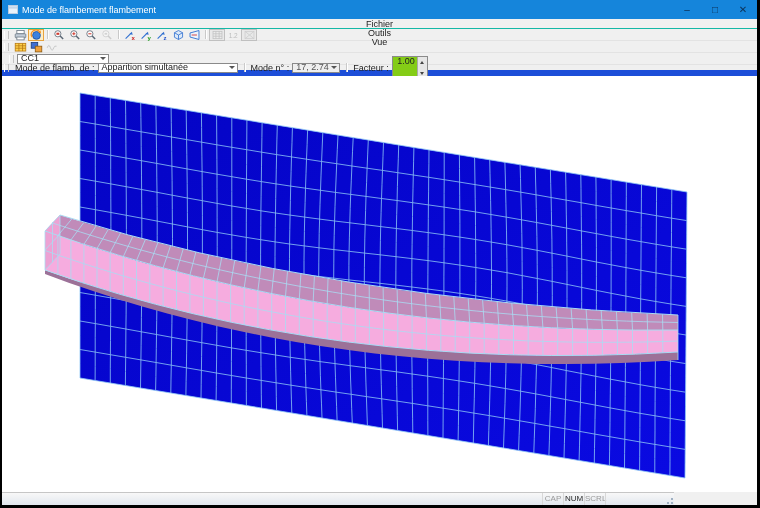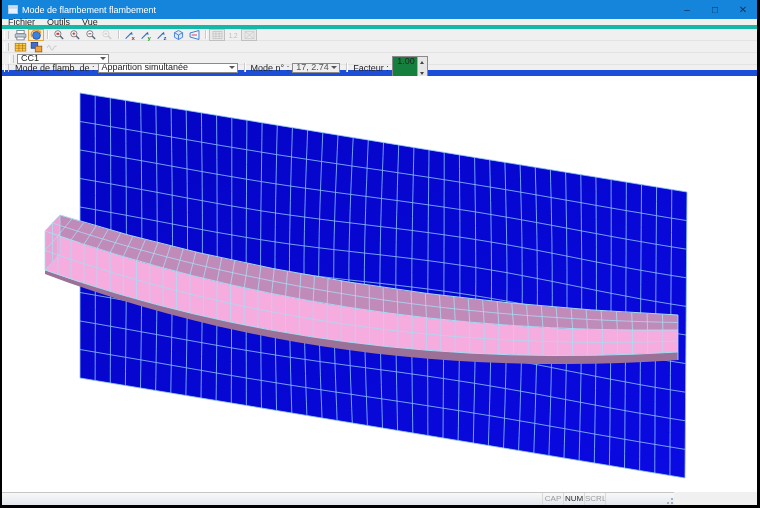--- a/index.html
+++ b/index.html
@@ -8,21 +8,21 @@
   .window{position:absolute;left:2px;top:0;width:755px;height:505px;background:#f0f0f0;
           font-size:9px;color:#222;}
   
   .titlebar{height:19px;background:var(--titlebar,#1585db);display:flex;align-items:center;}
   .title-icon{margin:0 4px 0 6px;display:flex;align-items:center;}
   .title-text{color:#fff;flex:1;font-size:9px;white-space:nowrap;}
   .win-controls{display:flex;height:100%;}
   .win-btn{width:28px;height:100%;display:flex;align-items:center;justify-content:center;
            color:#123а57;color:rgba(10,35,65,.85);font-size:10px;cursor:default;}
   
-  .menubar{height:10px;display:flex;align-items:center;background:#f0f0f0;border-bottom:4px solid #14b8a6;box-sizing:border-box;}
+  .menubar{height:10px;display:flex;align-items:center;background:#f0f0f0;border-bottom:1px solid #14b8a6;box-sizing:border-box;flex-direction:column;}
   .menu-item{padding:0 6px;height:100%;display:flex;align-items:center;}
   
   .toolbar{height:12px;display:flex;align-items:center;background:#f0f0f0;
            border-bottom:1px solid #e3e3e3;box-sizing:border-box;padding-left:1px;}
   .gripper{width:3px;height:8px;border-left:1px solid #fff;border-right:1px solid #c2c2c2;margin:0 3px 0 1px;}
   .tb-btn{width:16px;height:12px;display:flex;align-items:center;justify-content:center;
           border:1px solid transparent;box-sizing:border-box;}
   .tb-btn.active{background:#fdeec9;border-color:#e8a33d;}
   .tb-btn.disabled svg{opacity:.38;filter:grayscale(.9);}
   .tb-btn.pressed{background:#e9e9e9;border-color:#c0c0c0;}
@@ -34,21 +34,21 @@
   .modebar{height:11px;display:flex;align-items:center;background:#f0f0f0;
            border-bottom:6px solid #1d4ed8;box-sizing:border-box;padding-left:1px;gap:3px;}
   .lbl{white-space:nowrap;color:#222;}
   .combo{display:flex;align-items:center;height:10px;background:#fff;border:1px solid #8a8a8a;
          box-sizing:border-box;}
   .combo .txt{flex:1;padding:0 3px;white-space:nowrap;overflow:hidden;line-height:9px;}
   .combo .arrow-box{width:10px;height:100%;display:flex;align-items:center;justify-content:center;}
   .combo .arrow{width:0;height:0;border-left:3px solid transparent;border-right:3px solid transparent;
                 border-top:3px solid #555;}
   .combo.grayed{background:#efefef;color:#555;}
-  .spin{display:flex;height:24px;border:1px solid #8a8a8a;background:#15803d;box-sizing:border-box;}
+  .spin{display:flex;height:24px;border:1px solid #8a8a8a;background:#84cc16;box-sizing:border-box;}
   .spin .val{width:20px;padding:0 2px;text-align:right;line-height:8px;}
   .spin .btns{display:flex;flex-direction:column;width:9px;border-left:1px solid #aaa;}
   .spin .btns div{flex:1;display:flex;align-items:center;justify-content:center;background:#e6e6e6;}
   .spin .up{width:0;height:0;border-left:2.5px solid transparent;border-right:2.5px solid transparent;border-bottom:3px solid #444;}
   .spin .down{width:0;height:0;border-left:2.5px solid transparent;border-right:2.5px solid transparent;border-top:3px solid #444;}
   
   .viewport{position:absolute;left:0;top:76px;width:755px;height:416px;background:#fff;overflow:hidden;}
   
   .statusbar{position:absolute;left:0;top:492px;width:672px;height:13px;
              background:linear-gradient(#f8f8f8,#e2e7ee);border-top:1px solid #c6c6c6;

